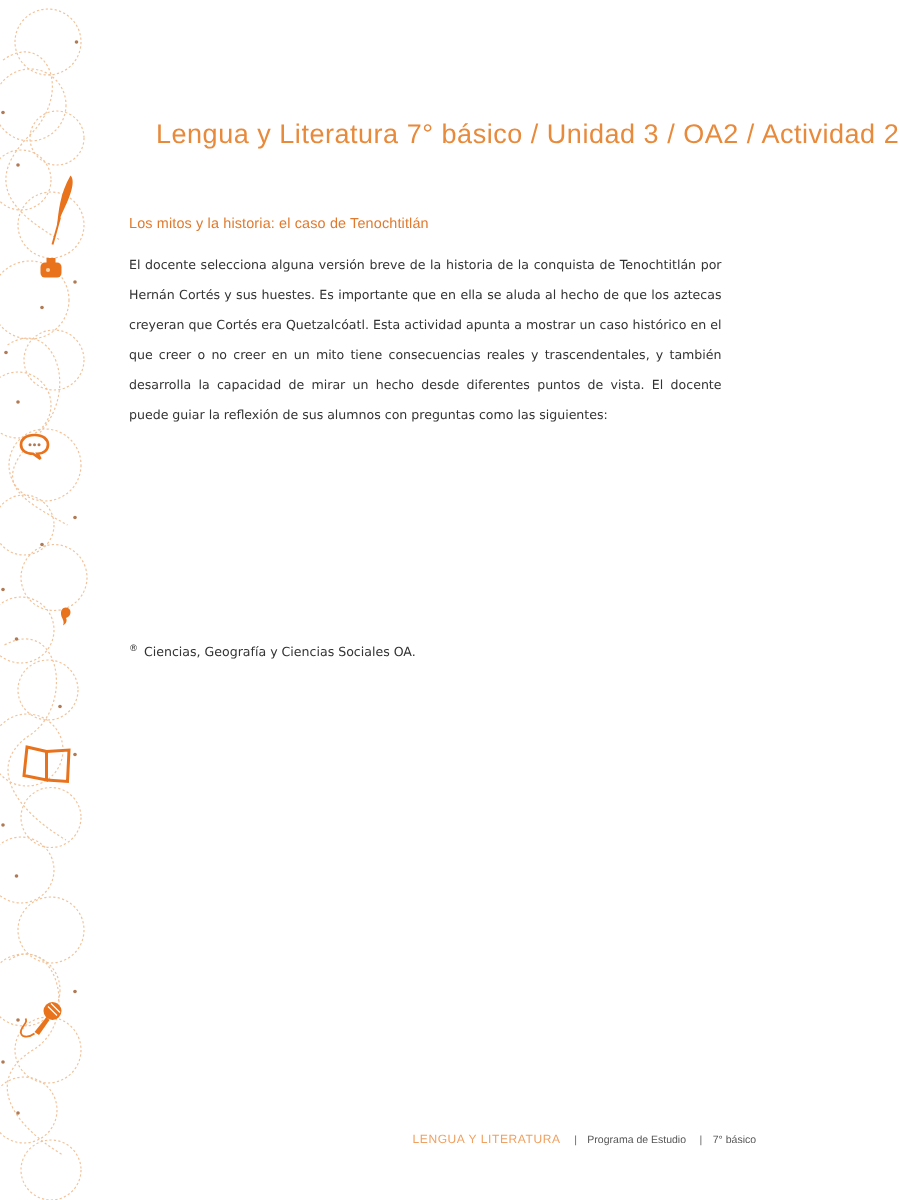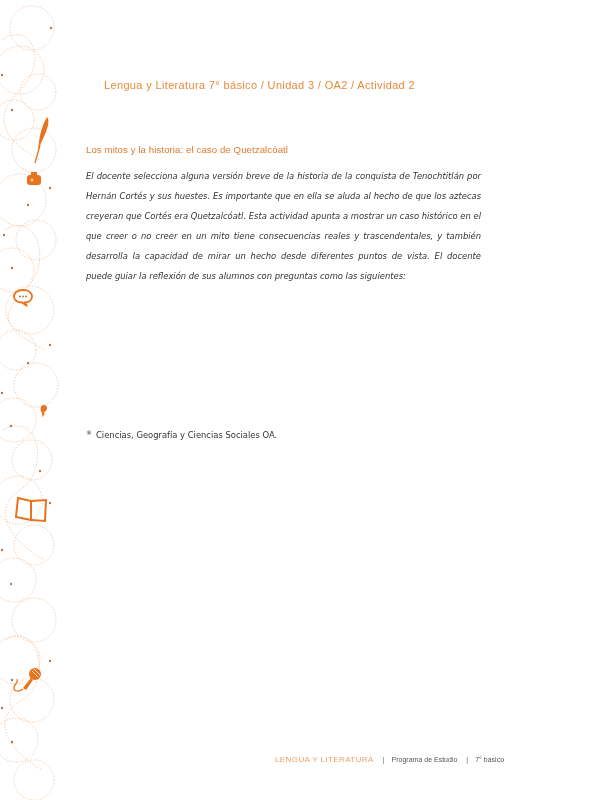--- a/index.html
+++ b/index.html
@@ -25,21 +25,21 @@
     .left-border svg {
       position: absolute;
       left: 0;
       top: 0;
     }
     .breadcrumb-title {
       position: absolute;
       left: 104px;
       top: 79px;
       font-family: "Liberation Sans", sans-serif;
-      font-size: 11px;
+      font-size: 18px;
       color: #e88a3c;
       letter-spacing: 0.35px;
       white-space: nowrap;
     }
     .section-heading {
       position: absolute;
       left: 86px;
       top: 144px;
       font-family: "Liberation Sans", sans-serif;
       font-size: 9.6px;
@@ -53,21 +53,20 @@
       top: 166px;
       width: 395px;
       font-family: "DejaVu Sans", sans-serif;
       font-size: 8.4px;
       line-height: 20px;
       color: #333333;
     }
     .body-text p {
       margin: 0;
       text-align: justify;
-      font-style: italic;
     }
     .body-text p.last-line-left {
       text-align-last: left;
     }
     .footnote {
       position: absolute;
       left: 86px;
       top: 429px;
       font-family: "DejaVu Sans", sans-serif;
       font-size: 8.4px;
@@ -186,21 +185,21 @@
     <circle cx="25" cy="8" r="6" fill="#e8731c"></circle>
     <line x1="22" y1="5" x2="28" y2="11" stroke="#fff" stroke-width="0.8"></line>
     <line x1="24" y1="3" x2="30" y2="9" stroke="#fff" stroke-width="0.8"></line>
     <path d="M21 12 L 13 22 L 16 24 L 23 14 Z" fill="#e8731c"></path>
     <path d="M13 23 C 9 26, 3 26, 4 21 C 5 17, 9 16, 7 13" fill="none" stroke="#e8731c" stroke-width="1.2"></path>
   </svg>
 </div>
 
 <div class="breadcrumb-title">Lengua y Literatura 7° básico / Unidad 3 / OA2 / Actividad 2</div>
 
-<div class="section-heading">Los mitos y la historia: el caso de Quetzalcóatl</div>
+<div class="section-heading">Los mitos y la historia: el caso de Tenochtitlán</div>
 
 <div class="body-text">
   <p class="last-line-left">El docente selecciona alguna versión breve de la historia de la conquista de Tenochtitlán por Hernán Cortés y sus huestes. Es importante que en ella se aluda al hecho de que los aztecas creyeran que Cortés era Quetzalcóatl. Esta actividad apunta a mostrar un caso histórico en el que creer o no creer en un mito tiene consecuencias reales y trascendentales, y también desarrolla la capacidad de mirar un hecho desde diferentes puntos de vista. El docente puede guiar la reflexión de sus alumnos con preguntas como las siguientes:</p>
 </div>
 
 <div class="footnote">
   <span class="sup">®</span><span>Ciencias, Geografía y Ciencias Sociales OA.</span>
 </div>
 
 <div class="footer">

